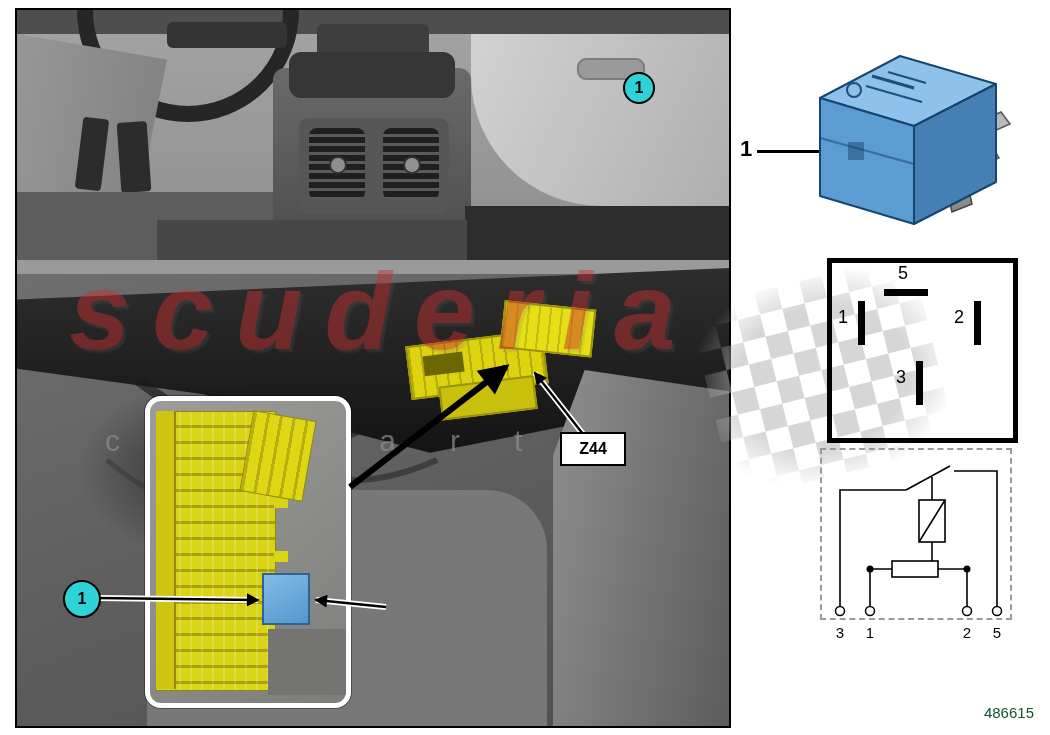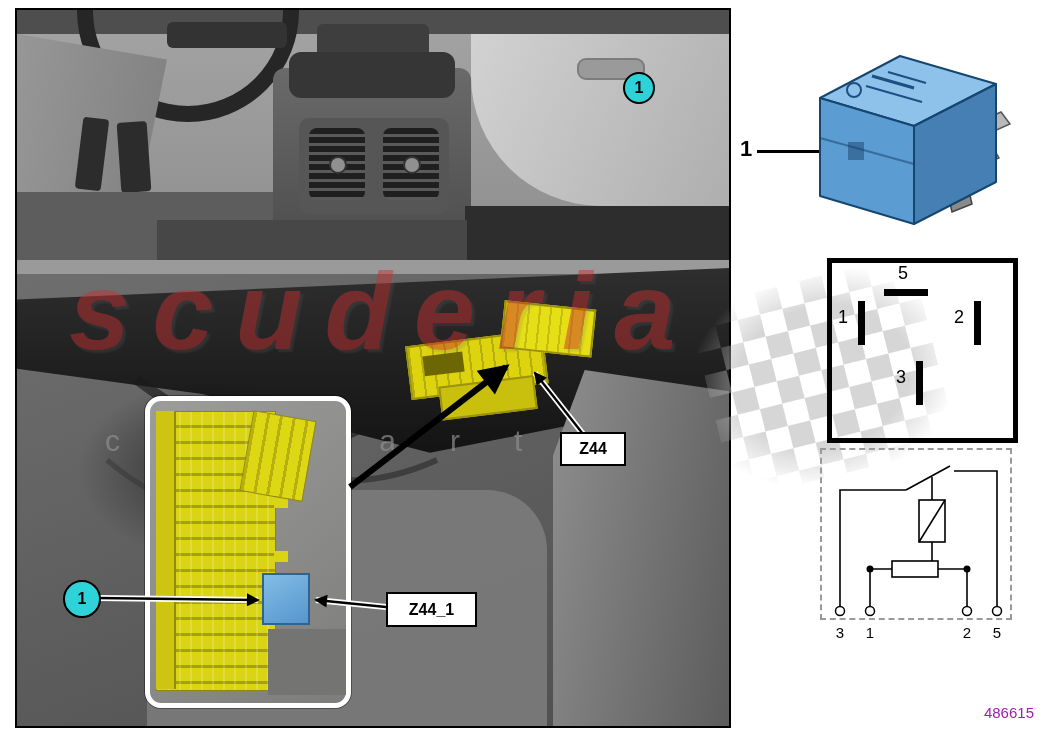--- a/index.html
+++ b/index.html
@@ -39,21 +39,21 @@
   .relay-line{left:757px;top:150px;width:62px;height:3px;background:#000;z-index:10;}
 
   .pinbox{left:827px;top:258px;width:181px;height:175px;border:5px solid #000;z-index:10;background:transparent;}
   .pin-num{position:absolute;font-size:18px;}
   .pin-bar{position:absolute;background:#000;}
 
   .schematic{left:820px;top:448px;width:192px;height:202px;z-index:10;}
   .sch-box{position:absolute;left:0;top:0;width:188px;height:168px;border:2px dashed #9a9a9a;}
   .term{position:absolute;top:176px;transform:translateX(-50%);font-size:15px;}
 
-  .part-number{right:16px;top:704px;font-size:15px;color:#a21caf;z-index:10;}
+  .part-number{right:16px;top:704px;font-size:15px;color:#14532d;z-index:10;}
 </style>
 </head>
 <body>
 
 <div class="page">
 
   <div class="abs photo">
 
     <div class="abs scene-top">
       <div class="abs" style="left:0;top:0;width:712px;height:24px;background:#4e4e4e;"></div>
@@ -125,21 +125,20 @@
       <line x1="566" y1="424" x2="518" y2="363" stroke="#000" stroke-width="2.4" marker-end="url(#mk-s)"></line>
       <line x1="369" y1="597" x2="299" y2="590" stroke="#fff" stroke-width="6"></line>
       <line x1="369" y1="597" x2="299" y2="590" stroke="#000" stroke-width="2.4" marker-end="url(#mk-s)"></line>
       <line x1="80" y1="588" x2="241" y2="590" stroke="#fff" stroke-width="6"></line>
       <line x1="80" y1="588" x2="241" y2="590" stroke="#000" stroke-width="2.4" marker-end="url(#mk-s)"></line>
     </svg>
 
     <div class="abs callout" style="left:606px;top:62px;width:28px;height:28px;">1</div>
     <div class="abs callout" style="left:46px;top:570px;width:34px;height:34px;">1</div>
     <div class="abs tag" style="left:543px;top:422px;width:62px;height:30px;">Z44</div>
-    <div class="abs tag" style="left:369px;top:582px;width:87px;height:31px;">Z44_1</div>
   </div>
 
   <div class="abs checker"></div>
 
   <div class="abs relay-callout">1</div>
   <div class="abs relay-line"></div>
 
   <svg class="abs" style="left:796px;top:46px;z-index:10;" width="226" height="210" viewBox="0 0 226 210">
 
     <polygon points="148,58 186,42 200,52 162,68" fill="#dddddd" stroke="#666" stroke-width="1.5"></polygon>

